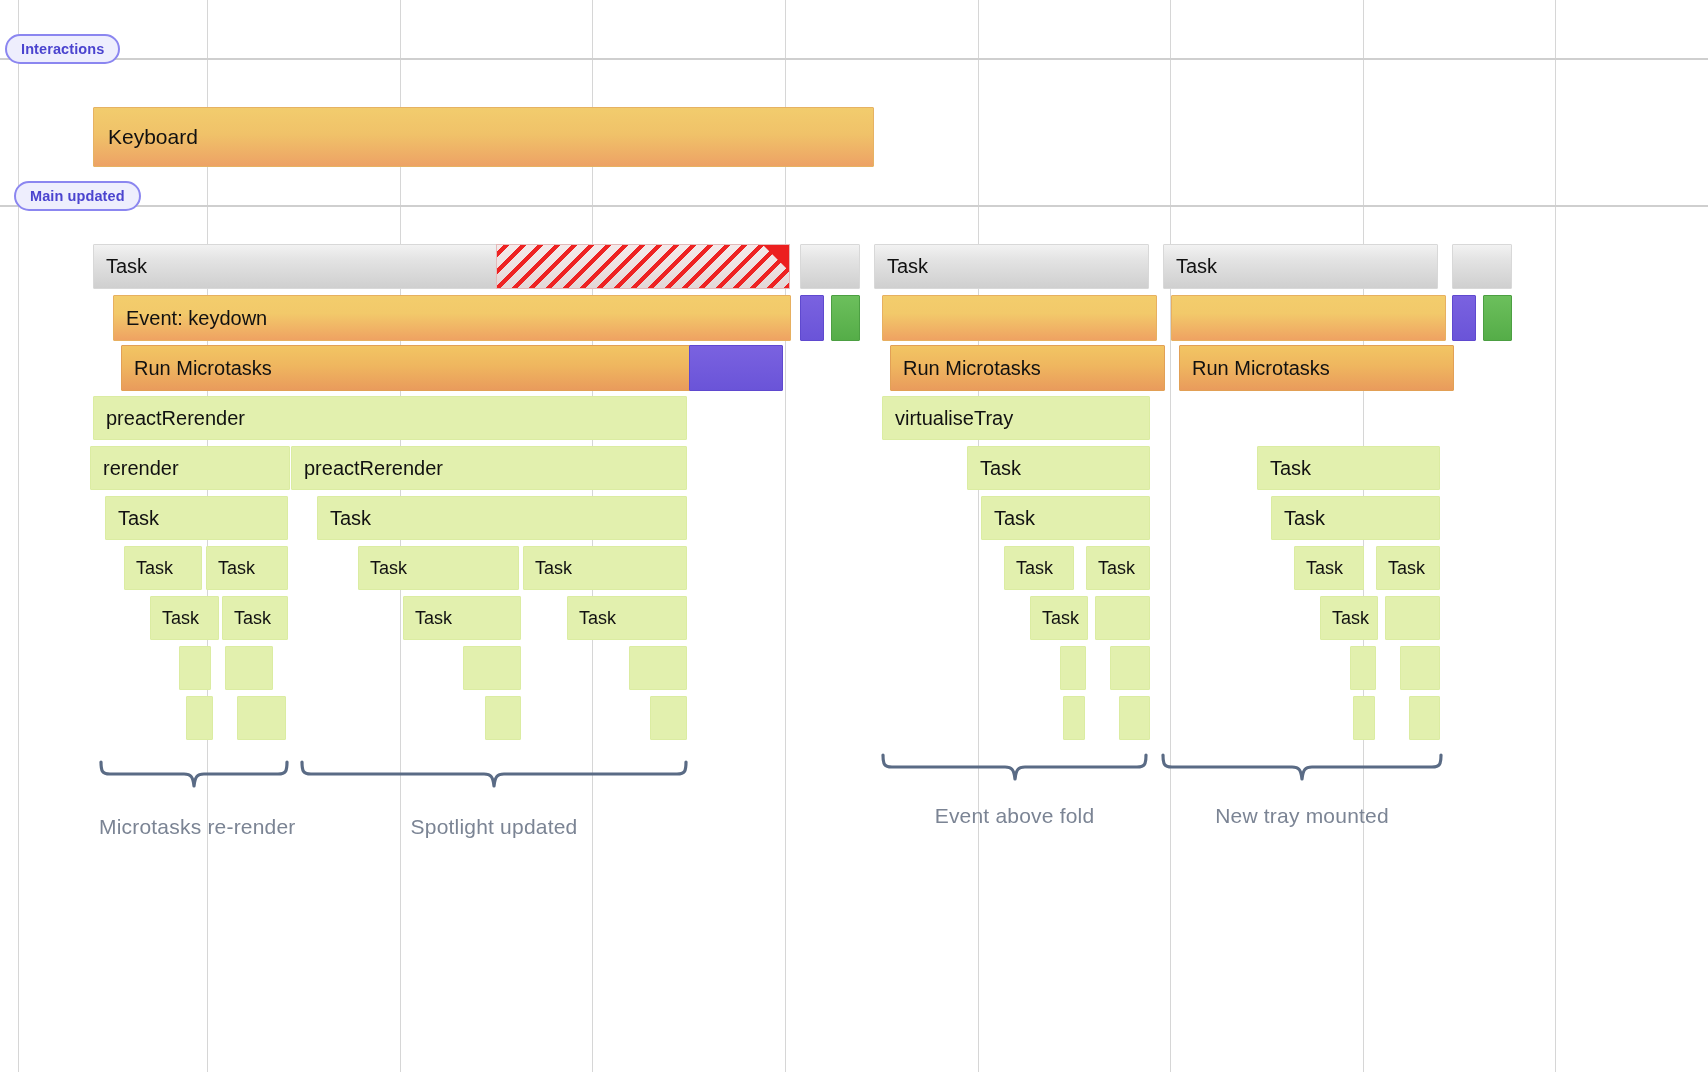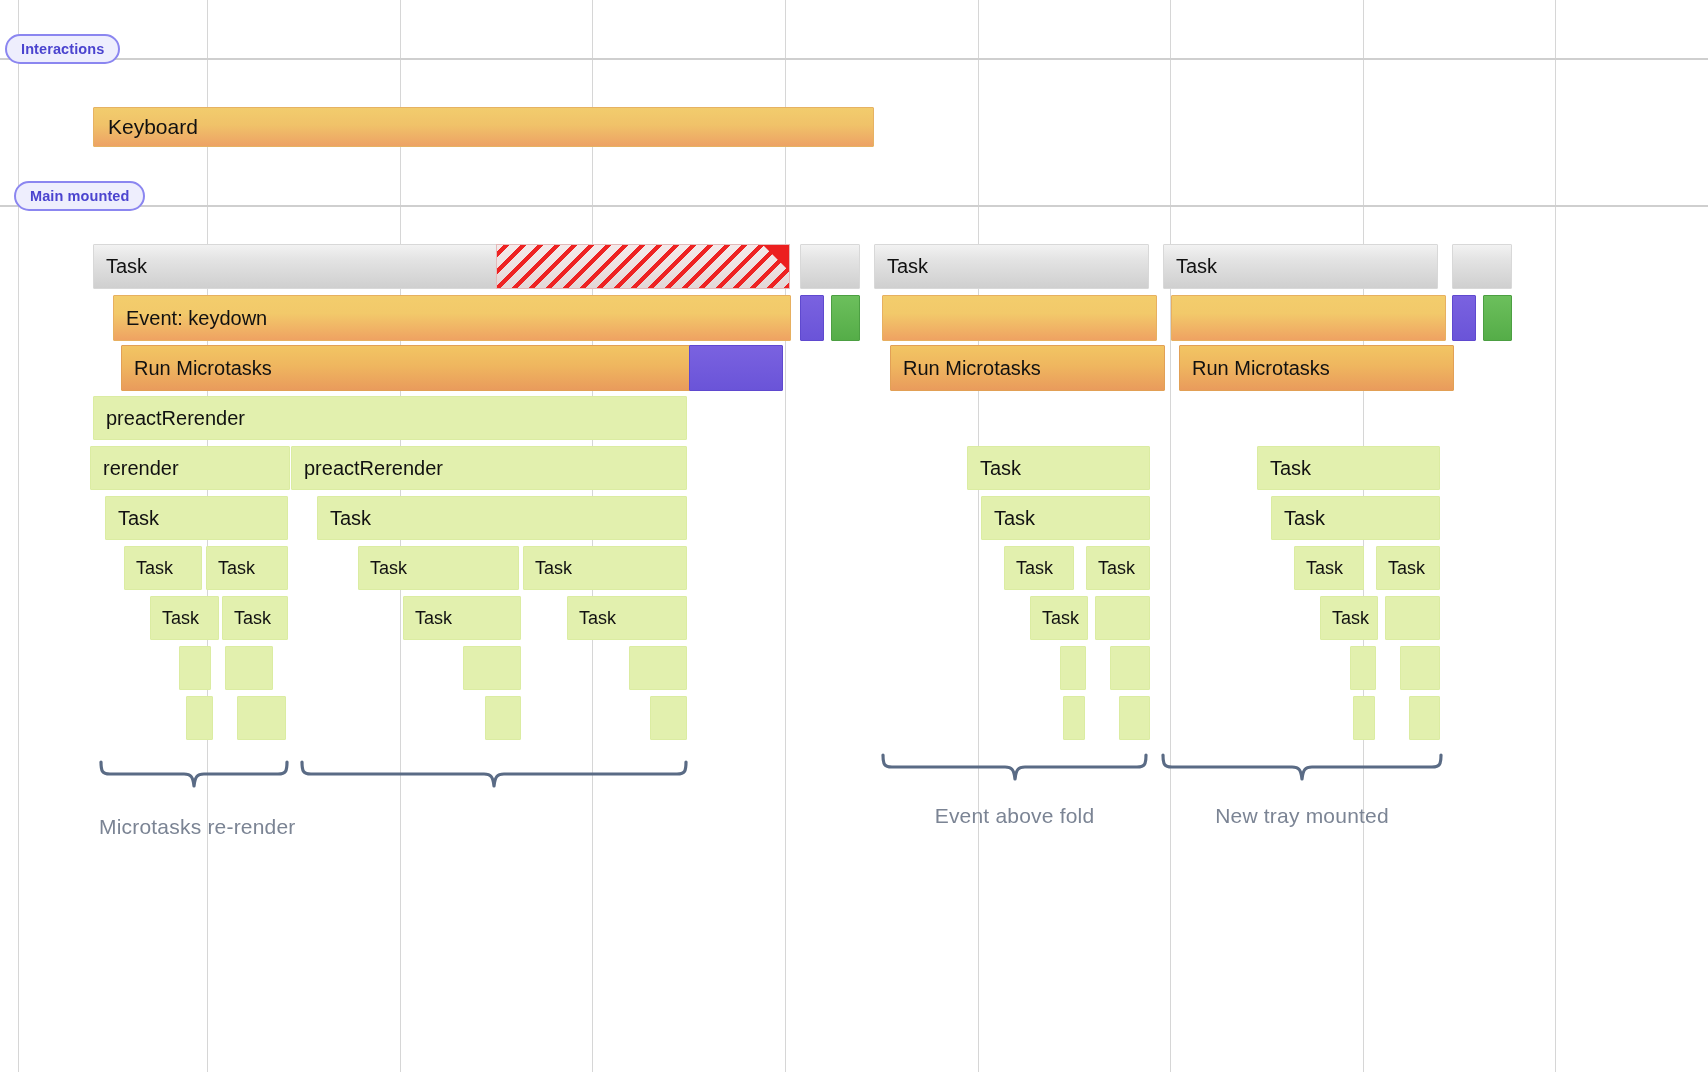--- a/index.html
+++ b/index.html
@@ -142,24 +142,24 @@
   <div class="vgrid" style="left:1363px;"></div>
   <div class="vgrid" style="left:1555px;"></div>
 
   <div class="lane-rule" style="top:58px;"></div>
   <div class="lane-rule" style="top:205px;"></div>
 
   <div class="track-pill" style="left:5px;top:34px;">
     <span>Interactions</span>
   </div>
   <div class="track-pill" style="left:14px;top:181px;">
-    <span>Main mounted</span>
-  </div>
-
-  <div class="bar bar-keyboard" style="left:93px;top:107px;width:781px;height:40px;">
+    <span>Main updated</span>
+  </div>
+
+  <div class="bar bar-keyboard" style="left:93px;top:107px;width:781px;height:60px;">
     <span>Keyboard</span>
   </div>
 
   <div class="bar bar-task" style="left:93px;top:244px;width:697px;height:45px;">
     <span>Task</span>
   </div>
 
   <div class="hatch" style="left:496px;top:244px;width:294px;height:45px;">
     <span class="corner"></span>
   </div>
@@ -232,20 +232,23 @@
   <div class="bar bar-js" style="left:237px;top:696px;width:49px;height:44px;"></div>
   <div class="bar bar-js" style="left:485px;top:696px;width:36px;height:44px;"></div>
   <div class="bar bar-js" style="left:650px;top:696px;width:37px;height:44px;"></div>
 
   <div class="bar bar-task" style="left:874px;top:244px;width:275px;height:45px;">
     <span>Task</span>
   </div>
   <div class="bar bar-event" style="left:874px;top:295px;width:275px;height:46px;"></div>
   <div class="bar bar-micro" style="left:874px;top:345px;width:275px;height:46px;">
     <span>Run Microtasks</span>
+  </div>
+  <div class="bar bar-js" style="left:882px;top:396px;width:268px;height:44px;">
+    <span>virtualiseTray</span>
   </div>
   <div class="bar bar-js" style="left:967px;top:446px;width:183px;height:44px;">
     <span>Task</span>
   </div>
   <div class="bar bar-js" style="left:981px;top:496px;width:169px;height:44px;">
     <span>Task</span>
   </div>
   <div class="bar bar-js sm" style="left:1004px;top:546px;width:70px;height:44px;">
     <span>Task</span>
   </div>
@@ -300,20 +303,23 @@
   </div>
   <div class="ann-label" style="left:99px;top:815px;width:190px;">
     <span>Microtasks re-render</span>
   </div>
 
   <div class="brace" style="left:300px;top:760px;">
     <svg width="388" height="34" viewBox="0 0 388 34" fill="none" stroke="#5a6b85" stroke-width="3.2" stroke-linecap="round" stroke-linejoin="round">
       <path d="M2,2 C2,11 3,14 11,14 L184,14 C191,14 193,17 194,26 C195,17 197,14 204,14 L377,14 C385,14 386,11 386,2"></path>
     </svg>
   </div>
+  <div class="ann-label" style="left:300px;top:815px;width:388px;">
+    <span>Spotlight updated</span>
+  </div>
 
   <div class="brace" style="left:881px;top:753px;">
     <svg width="267" height="34" viewBox="0 0 267 34" fill="none" stroke="#5a6b85" stroke-width="3.2" stroke-linecap="round" stroke-linejoin="round">
       <path d="M2,2 C2,11 3,14 11,14 L124,14 C131,14 133,17 134,26 C135,17 137,14 144,14 L256,14 C264,14 265,11 265,2"></path>
     </svg>
   </div>
   <div class="ann-label" style="left:881px;top:804px;width:267px;">
     <span>Event above fold</span>
   </div>
 

